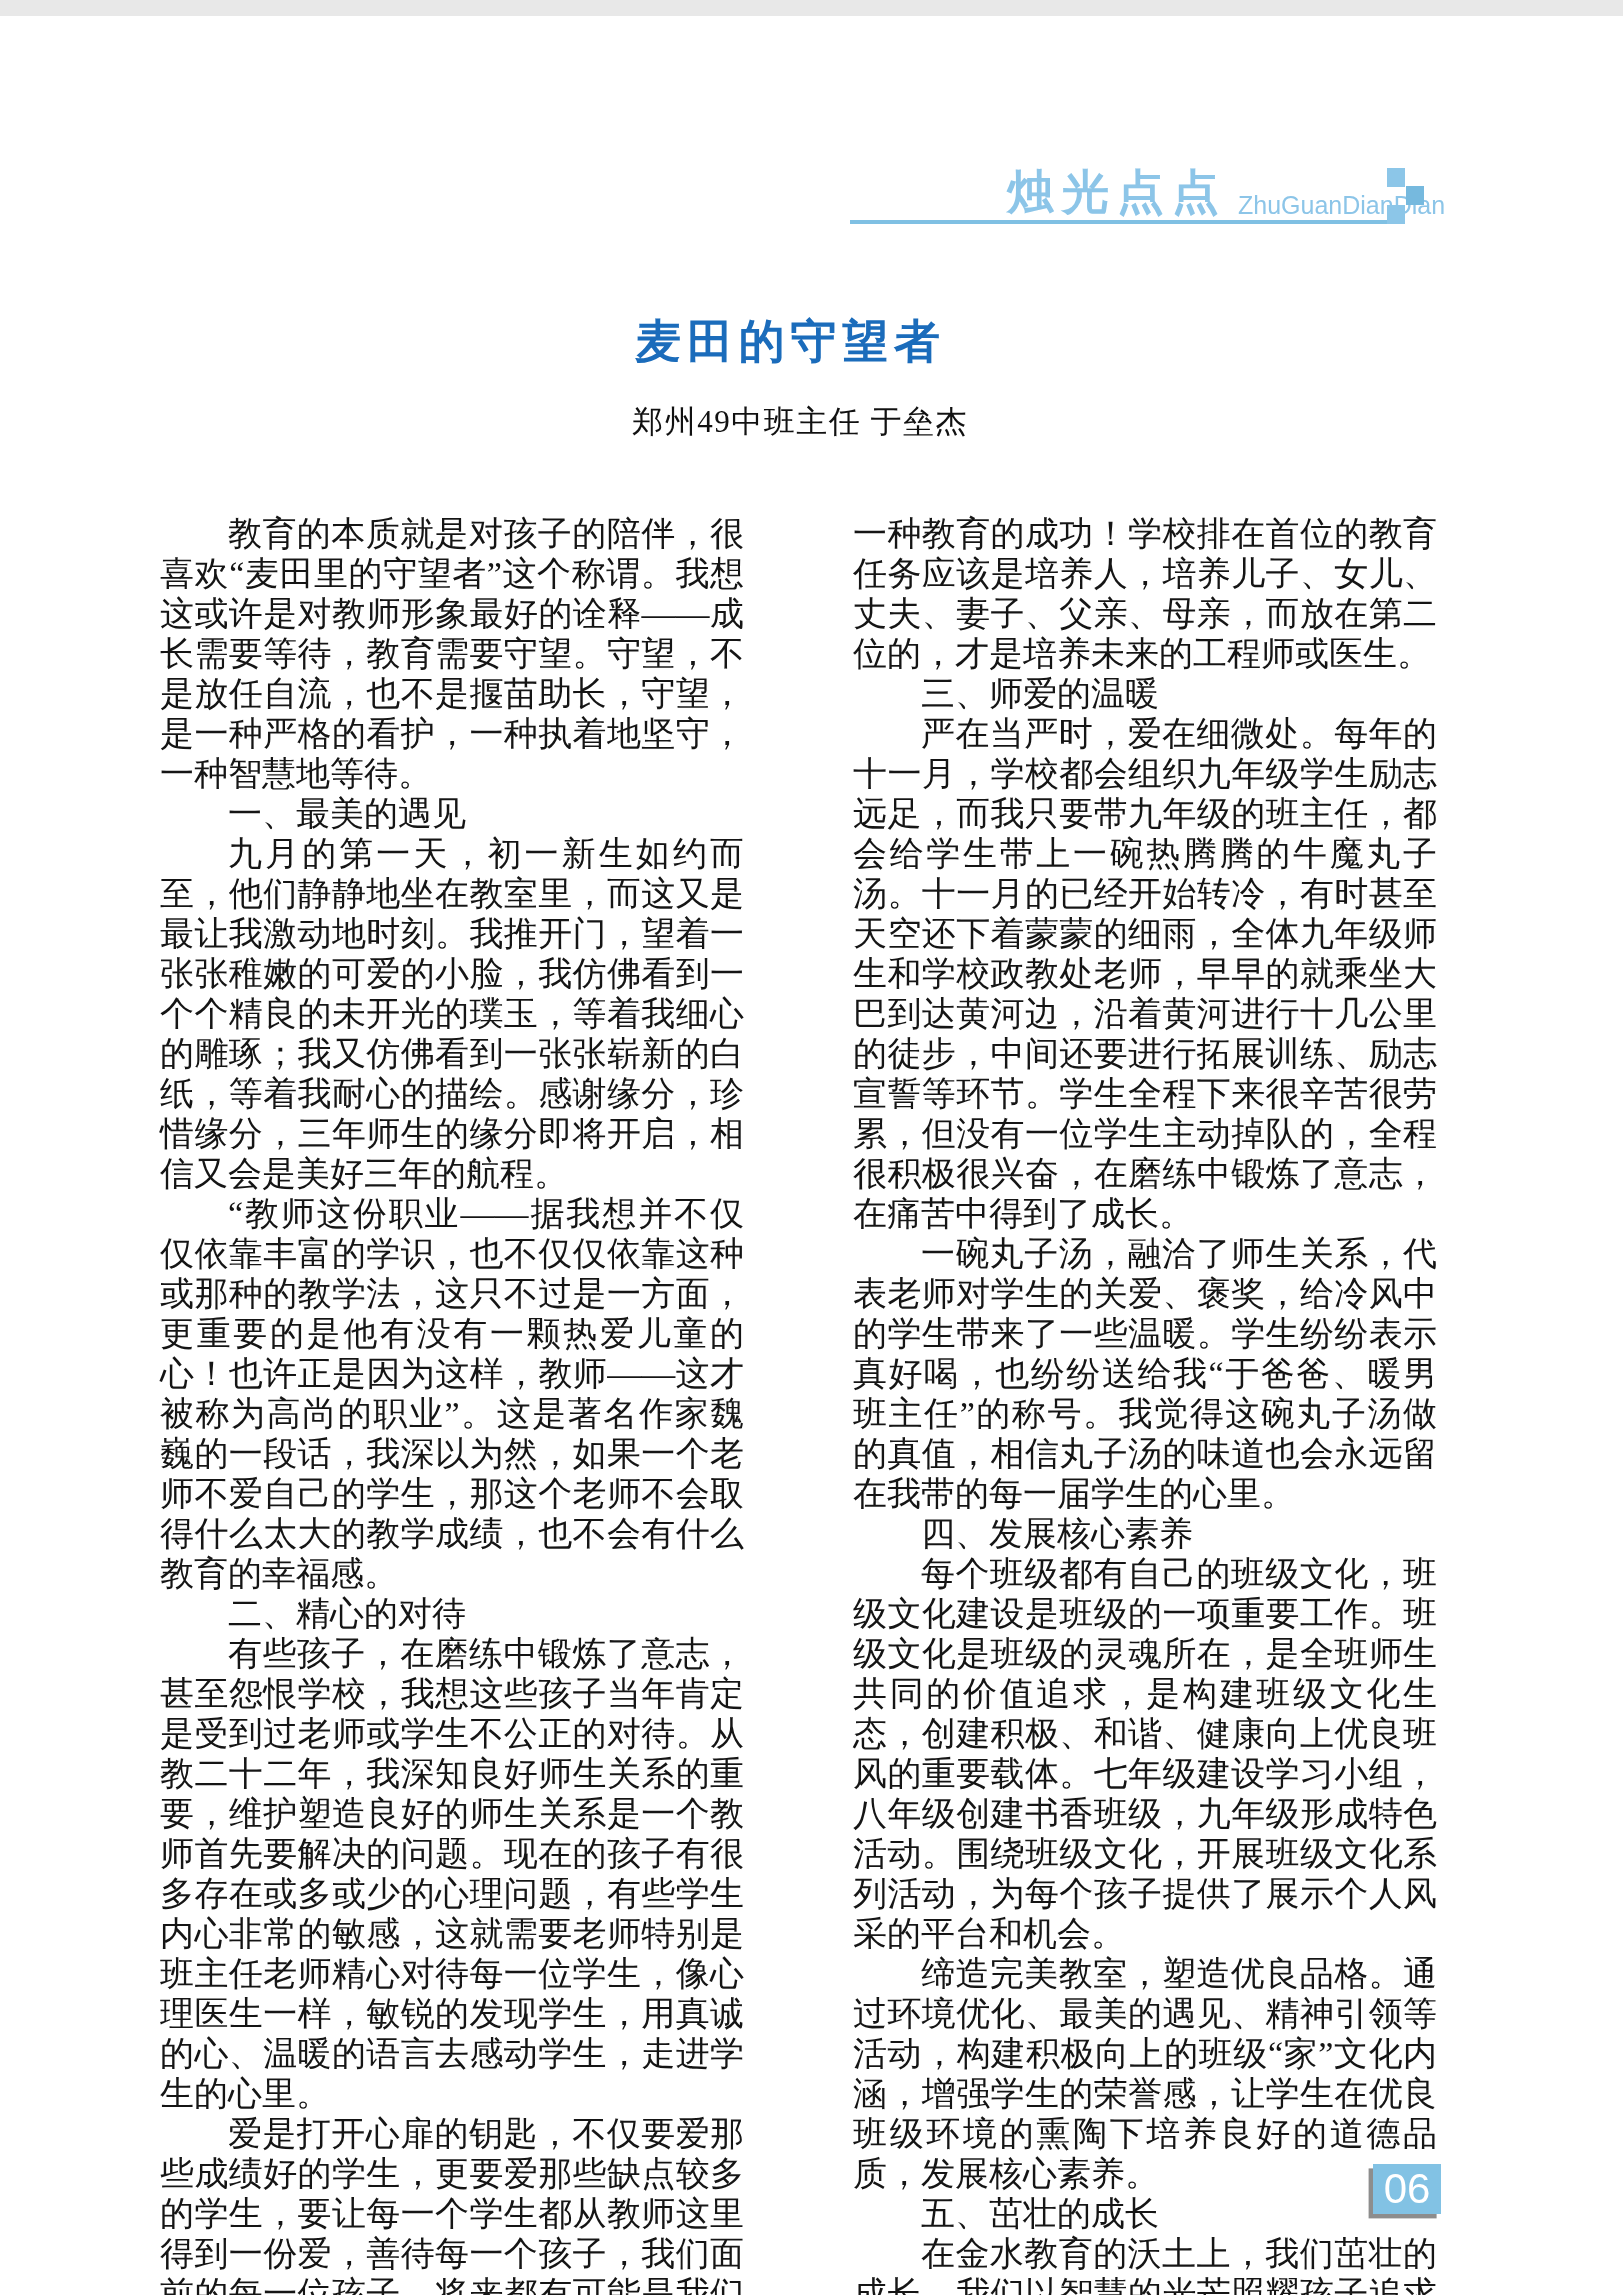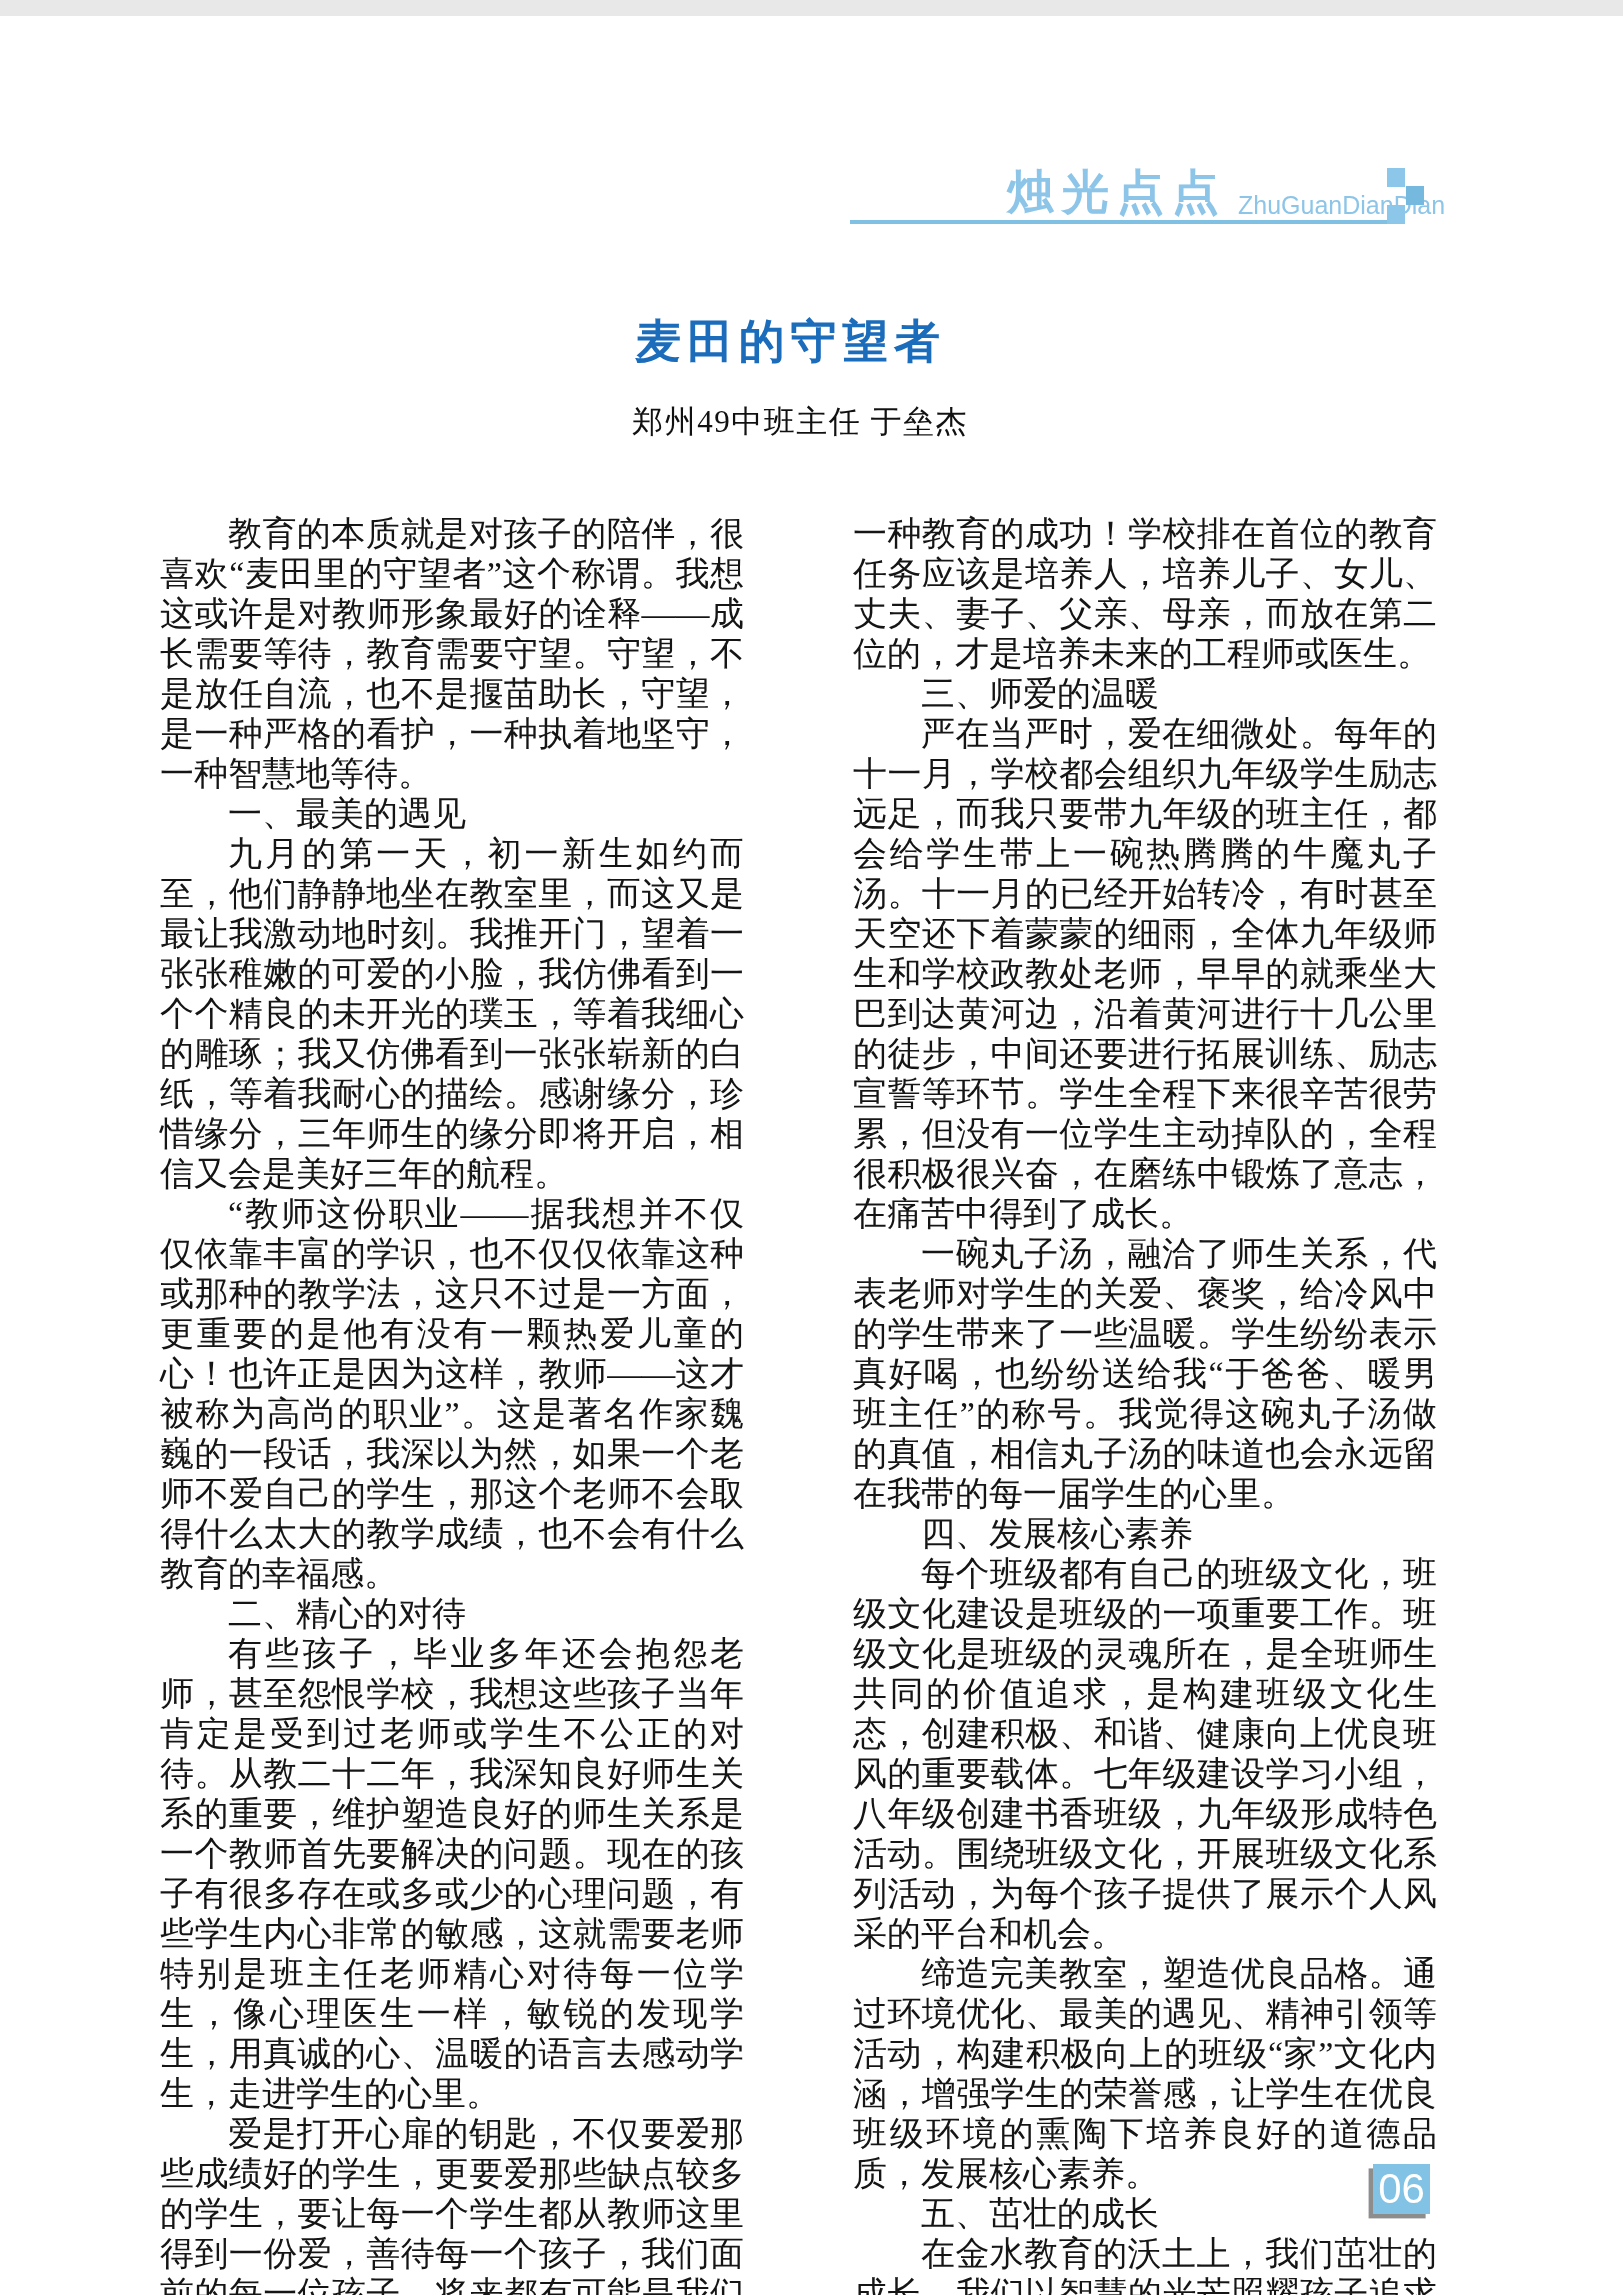--- a/index.html
+++ b/index.html
@@ -85,21 +85,21 @@
   .col-right { left: 853px; }
   .body-column p { margin: 0; padding: 0; }
   .body-column p.para { text-indent: 2em; }
   .body-column p.heading { text-indent: 2em; }
   .body-column p.para_continuation { text-indent: 0; }
 
   
   .page-badge {
     position: absolute;
     left: 1373px; top: 2148px;
-    width: 57px; height: 50px;
+    width: 68px; height: 50px;
     background: #82c2e4;
     box-shadow: -4.4px 4.4px 0 #8d8d8d;
     color: #ffffff;
     font-family: "Liberation Sans", sans-serif;
     font-size: 42px;
     display: flex;
     align-items: center;
     justify-content: center;
   }
 </style>
@@ -117,21 +117,21 @@
 
   <div class="doc-title">麦田的守望者</div>
   <div class="doc-byline">郑州49中班主任 于垒杰</div>
 
   <div class="body-column col-left">
       <p class="para">教育的本质就是对孩子的陪伴，很喜欢“麦田里的守望者”这个称谓。我想这或许是对教师形象最好的诠释——成长需要等待，教育需要守望。守望，不是放任自流，也不是揠苗助长，守望，是一种严格的看护，一种执着地坚守，一种智慧地等待。</p>
       <p class="heading">一、最美的遇见</p>
       <p class="para">九月的第一天，初一新生如约而至，他们静静地坐在教室里，而这又是最让我激动地时刻。我推开门，望着一张张稚嫩的可爱的小脸，我仿佛看到一个个精良的未开光的璞玉，等着我细心的雕琢；我又仿佛看到一张张崭新的白纸，等着我耐心的描绘。感谢缘分，珍惜缘分，三年师生的缘分即将开启，相信又会是美好三年的航程。</p>
       <p class="para">“教师这份职业——据我想并不仅仅依靠丰富的学识，也不仅仅依靠这种或那种的教学法，这只不过是一方面，更重要的是他有没有一颗热爱儿童的心！也许正是因为这样，教师——这才被称为高尚的职业”。这是著名作家魏巍的一段话，我深以为然，如果一个老师不爱自己的学生，那这个老师不会取得什么太大的教学成绩，也不会有什么教育的幸福感。</p>
       <p class="heading">二、精心的对待</p>
-      <p class="para">有些孩子，毕业多年还会抱怨老师，甚至怨恨学校，我想这些孩子当年肯定是受到过老师或学生不公正的对待。从教二十二年，我深知良好师生关系的重要，维护塑造良好的师生关系是一个教师首先要解决的问题。现在的孩子有很多存在或多或少的心理问题，有些学生内心非常的敏感，这就需要老师特别是班主任老师精心对待每一位学生，像心理医生一样，敏锐的发现学生，用真诚的心、温暖的语言去感动学生，走进学生的心里。</p>
+      <p class="para">有些孩子，在磨练中锻炼了意志，甚至怨恨学校，我想这些孩子当年肯定是受到过老师或学生不公正的对待。从教二十二年，我深知良好师生关系的重要，维护塑造良好的师生关系是一个教师首先要解决的问题。现在的孩子有很多存在或多或少的心理问题，有些学生内心非常的敏感，这就需要老师特别是班主任老师精心对待每一位学生，像心理医生一样，敏锐的发现学生，用真诚的心、温暖的语言去感动学生，走进学生的心里。</p>
       <p class="para">爱是打开心扉的钥匙，不仅要爱那些成绩好的学生，更要爱那些缺点较多的学生，要让每一个学生都从教师这里得到一份爱，善待每一个孩子，我们面前的每一位孩子，将来都有可能是我们的骄傲。只要做到了正直、勤奋、向上，即使培养一个普通的劳动者，也应该是</p>
     </div>
   <div class="body-column col-right">
       <p class="para_continuation">一种教育的成功！学校排在首位的教育任务应该是培养人，培养儿子、女儿、丈夫、妻子、父亲、母亲，而放在第二位的，才是培养未来的工程师或医生。</p>
       <p class="heading">三、师爱的温暖</p>
       <p class="para">严在当严时，爱在细微处。每年的十一月，学校都会组织九年级学生励志远足，而我只要带九年级的班主任，都会给学生带上一碗热腾腾的牛魔丸子汤。十一月的已经开始转冷，有时甚至天空还下着蒙蒙的细雨，全体九年级师生和学校政教处老师，早早的就乘坐大巴到达黄河边，沿着黄河进行十几公里的徒步，中间还要进行拓展训练、励志宣誓等环节。学生全程下来很辛苦很劳累，但没有一位学生主动掉队的，全程很积极很兴奋，在磨练中锻炼了意志，在痛苦中得到了成长。</p>
       <p class="para">一碗丸子汤，融洽了师生关系，代表老师对学生的关爱、褒奖，给冷风中的学生带来了一些温暖。学生纷纷表示真好喝，也纷纷送给我“于爸爸、暖男班主任”的称号。我觉得这碗丸子汤做的真值，相信丸子汤的味道也会永远留在我带的每一届学生的心里。</p>
       <p class="heading">四、发展核心素养</p>
       <p class="para">每个班级都有自己的班级文化，班级文化建设是班级的一项重要工作。班级文化是班级的灵魂所在，是全班师生共同的价值追求，是构建班级文化生态，创建积极、和谐、健康向上优良班风的重要载体。七年级建设学习小组，八年级创建书香班级，九年级形成特色活动。围绕班级文化，开展班级文化系列活动，为每个孩子提供了展示个人风采的平台和机会。</p>
       <p class="para">缔造完美教室，塑造优良品格。通过环境优化、最美的遇见、精神引领等活动，构建积极向上的班级“家”文化内涵，增强学生的荣誉感，让学生在优良班级环境的熏陶下培养良好的道德品质，发展核心素养。</p>

